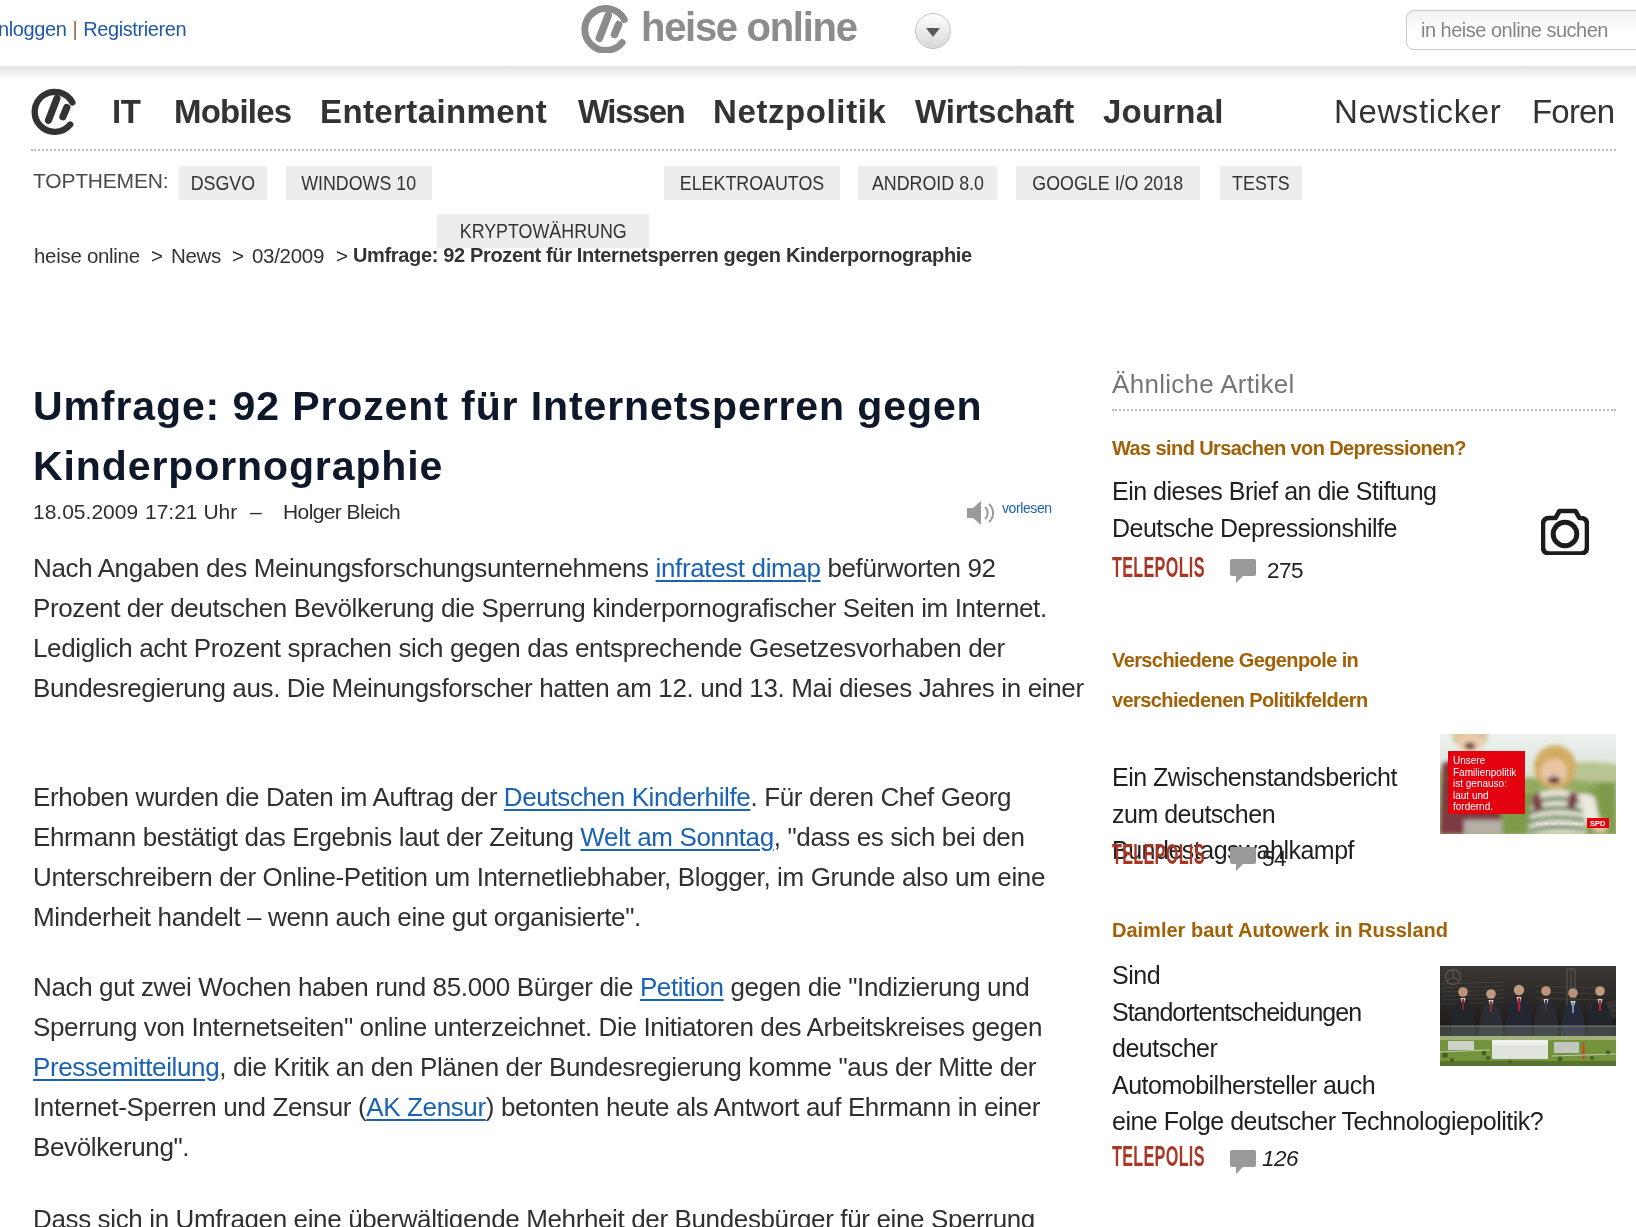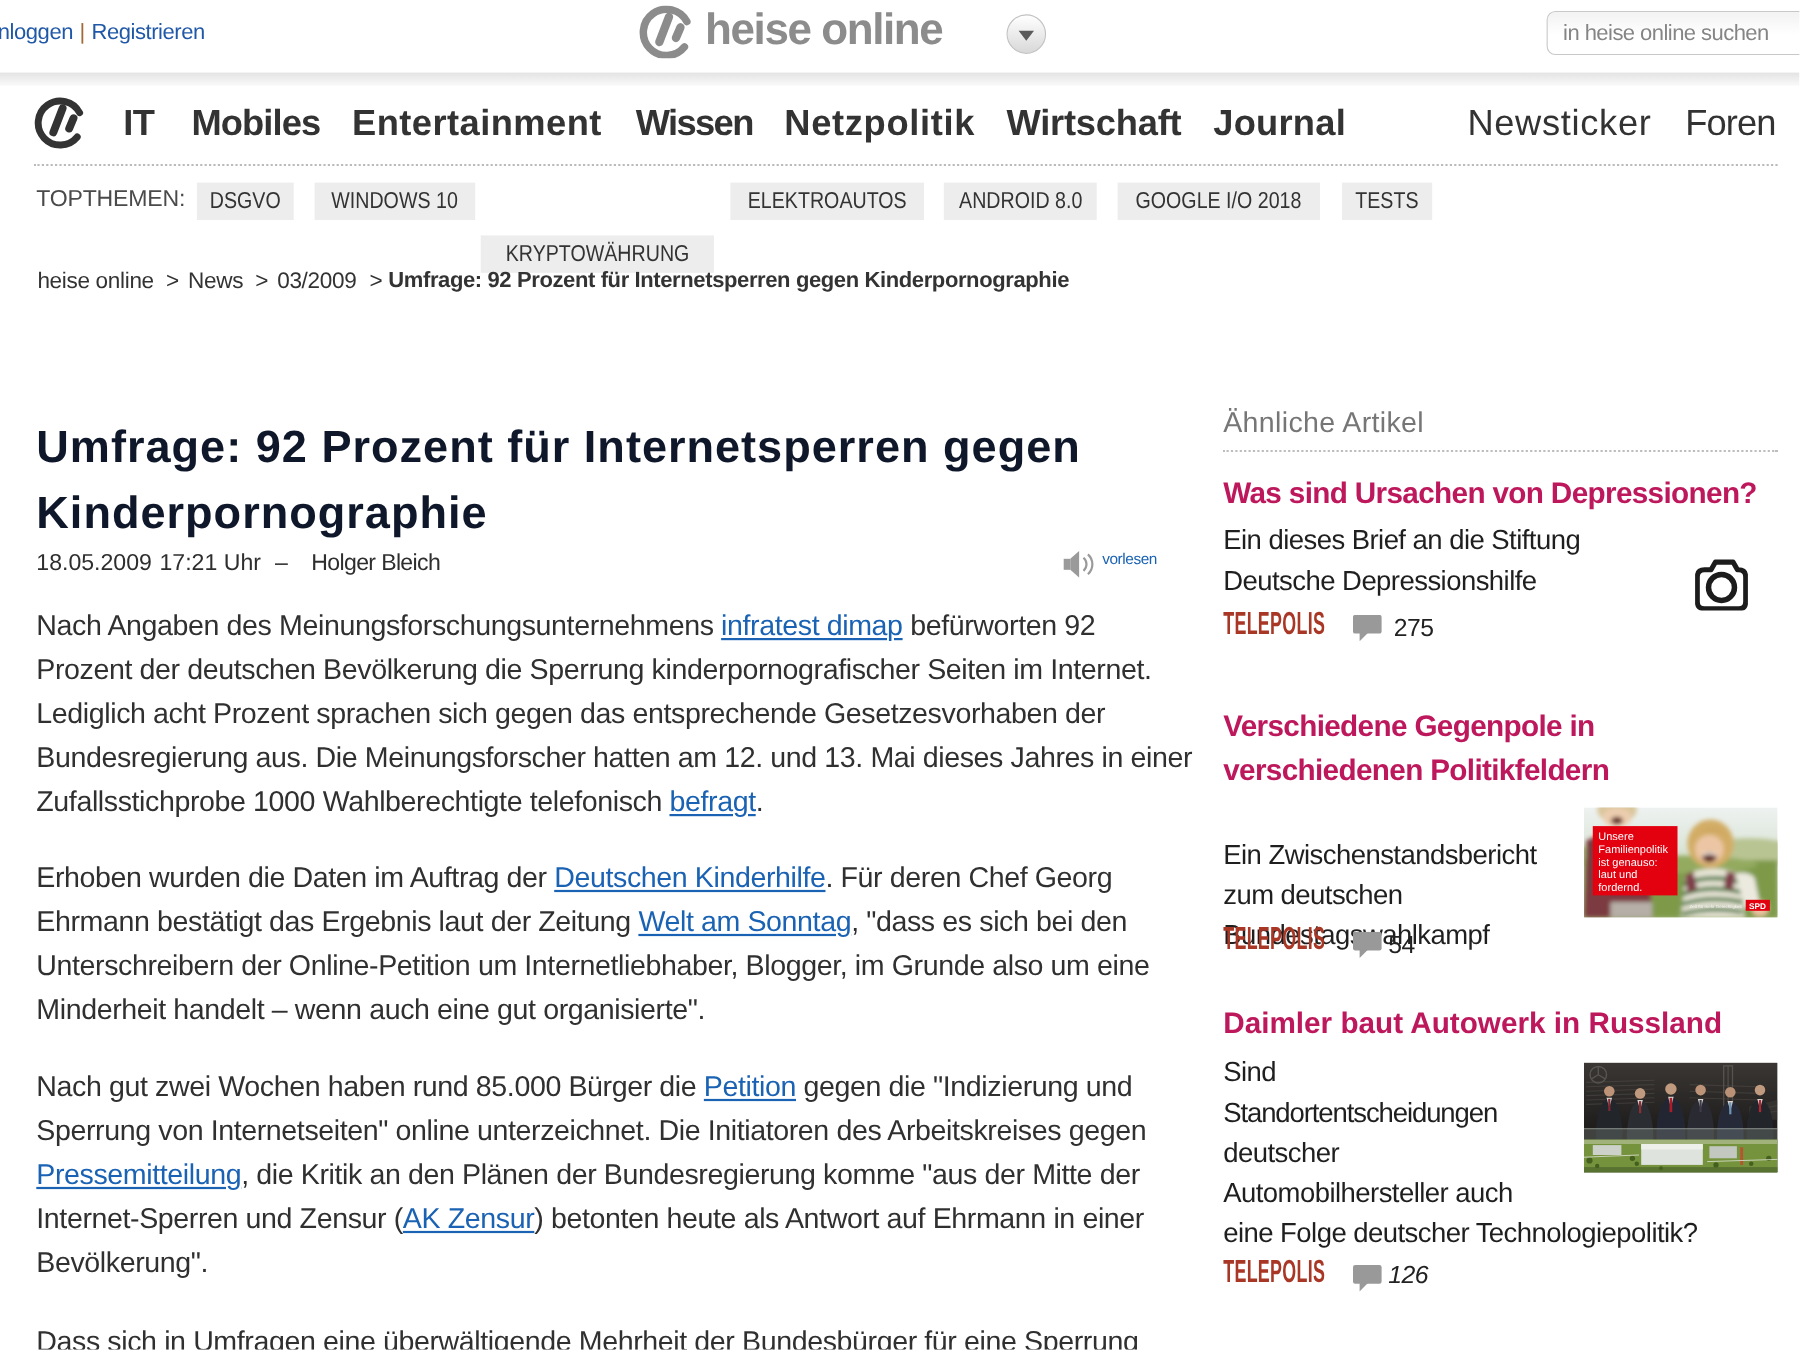--- a/index.html
+++ b/index.html
@@ -38,21 +38,21 @@
   
   .headline { left:33px; top:348px; font-size:41px; line-height:60px; font-weight:bold;
       letter-spacing:0.9px; color:#0f172a;margin-top:28px; }
   .byline { top:500px; font-size:21px; color:#2e2e2e; }
   .vorlesen { left:1002px; top:500px; font-size:14px; letter-spacing:-0.4px; color:#1a62b3; }
   .body-p { left:33px; font-size:26px; letter-spacing:-0.37px; color:#303030; }
   .body-p div { height:40px; line-height:40px; }
   
   .sb-h { left:1112px; top:369px; font-size:26px; color:#767676; letter-spacing:0.3px; }
   .sb-dots { top:409px; left:1112px; width:504px; border-top:2px dotted #bdbdbd; }
-  .sb-title { left:1112px; font-size:27px; font-weight:bold; letter-spacing:-0.6px; color:#be185d; line-height:40px; }
+  .sb-title { left:1112px; font-size:20px; font-weight:bold; letter-spacing:-0.6px; color:#a16207; line-height:40px; }
   .sb-desc { left:1112px; font-size:25px; letter-spacing:-0.5px; color:#1f1f1f; }
   .sb-desc div { height:36.5px; line-height:36.5px; }
   .tp { left:1112px; font-size:29px; font-weight:bold; color:#a93726; }
   .tp span { display:inline-block; transform:scaleX(0.56); transform-origin:left; letter-spacing:0.5px; }
   .cnt { font-size:22.5px; letter-spacing:-0.5px; color:#222; }
 </style>
 </head>
 <body>
 <div id="page">
 
@@ -125,21 +125,20 @@
     <path d="M 19 7 A 8 8 0 0 1 19 19" fill="none" stroke="#9a9a9a" stroke-width="2"></path>
     <path d="M 23 4 A 12 12 0 0 1 23 22" fill="none" stroke="#9a9a9a" stroke-width="2"></path>
   </svg>
   <a class="abs vorlesen" href="#">vorlesen</a>
 
   <div class="abs body-p" style="top:548px">
     <div>Nach Angaben des Meinungsforschungsunternehmens <a class="lnk" href="#">infratest dimap</a> befürworten 92</div>
     <div>Prozent der deutschen Bevölkerung die Sperrung kinderpornografischer Seiten im Internet.</div>
     <div>Lediglich acht Prozent sprachen sich gegen das entsprechende Gesetzesvorhaben der</div>
     <div>Bundesregierung aus. Die Meinungsforscher hatten am 12. und 13. Mai dieses Jahres in einer</div>
-    <div>Zufallsstichprobe 1000 Wahlberechtigte telefonisch <a class="lnk" href="#">befragt</a>.</div>
   </div>
   <div class="abs body-p" style="top:777px">
     <div>Erhoben wurden die Daten im Auftrag der <a class="lnk" href="#">Deutschen Kinderhilfe</a>. Für deren Chef Georg</div>
     <div>Ehrmann bestätigt das Ergebnis laut der Zeitung <a class="lnk" href="#">Welt am Sonntag</a>, "dass es sich bei den</div>
     <div>Unterschreibern der Online-Petition um Internetliebhaber, Blogger, im Grunde also um eine</div>
     <div>Minderheit handelt – wenn auch eine gut organisierte".</div>
   </div>
   <div class="abs body-p" style="top:967px">
     <div>Nach gut zwei Wochen haben rund 85.000 Bürger die <a class="lnk" href="#">Petition</a> gegen die "Indizierung und</div>
     <div>Sperrung von Internetseiten" online unterzeichnet. Die Initiatoren des Arbeitskreises gegen</div>

